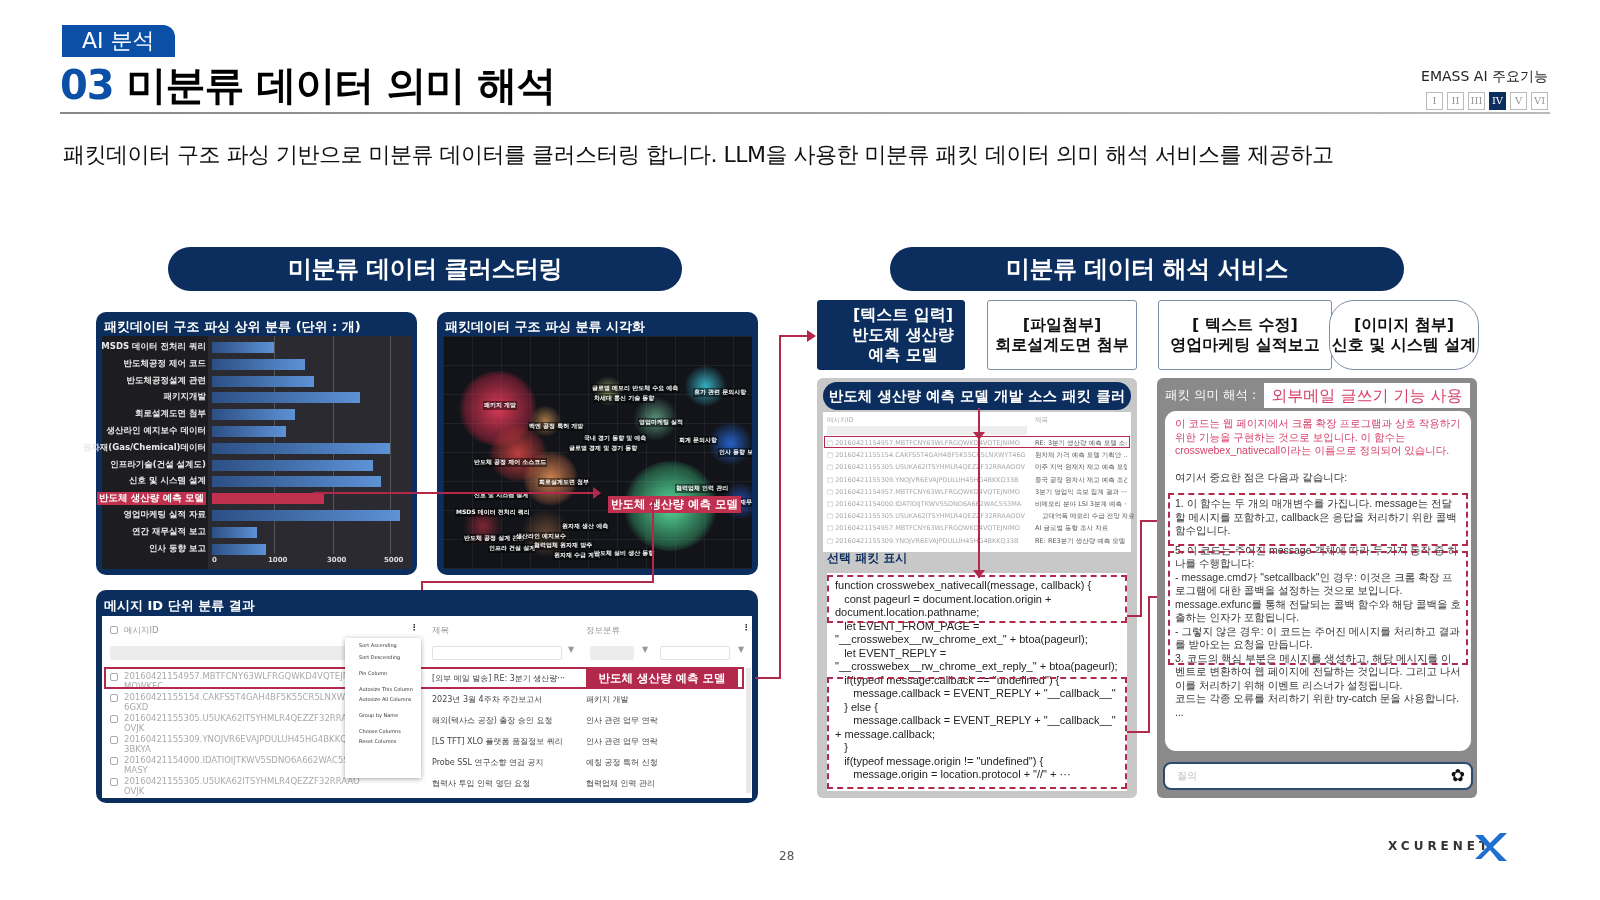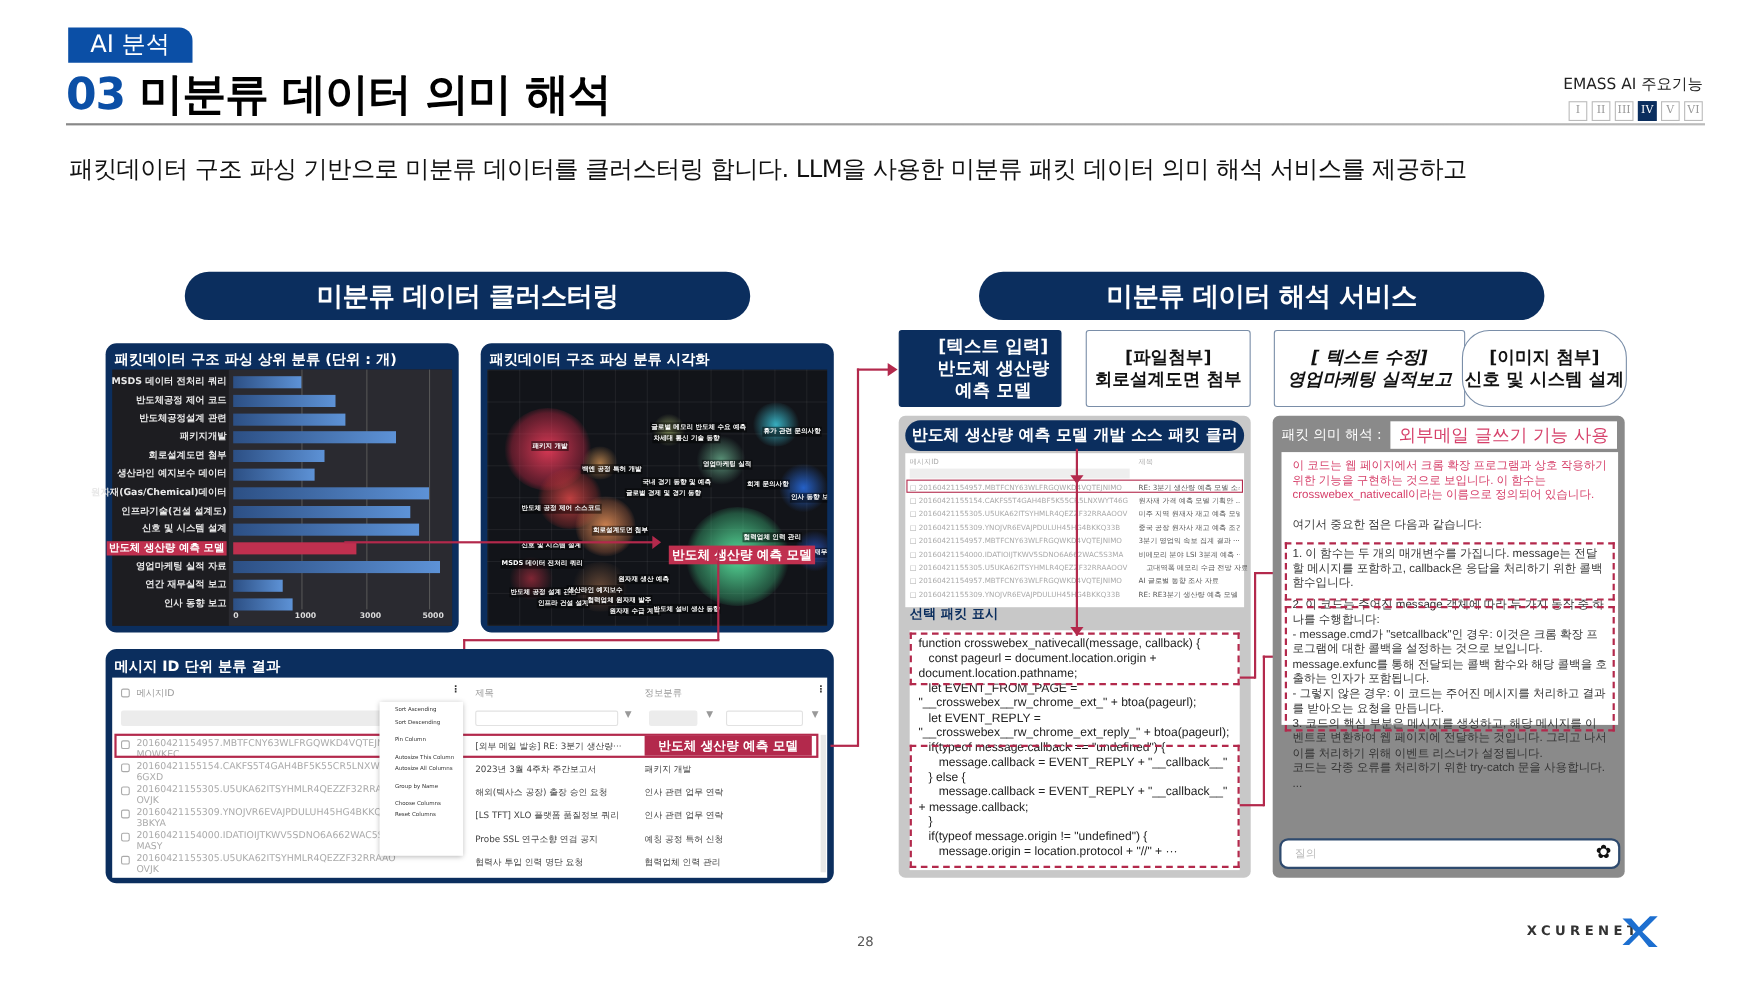--- a/index.html
+++ b/index.html
@@ -249,21 +249,21 @@
 
 <div class="abs tab-box active" style="left:817px;top:300px;width:148px;height:70px;padding-left:24px;">
   <div>[텍스트 입력]</div>
   <div>반도체 생산량</div>
   <div>예측 모델</div>
 </div>
 <div class="abs tab-box" style="left:987px;top:300px;width:150px;height:70px;">
   <div>[파일첨부]</div>
   <div>회로설계도면 첨부</div>
 </div>
-<div class="abs tab-box" style="left:1158px;top:300px;width:174px;height:70px;font-style:italic;">
+<div class="abs tab-box" style="left:1158px;top:300px;width:174px;height:70px;">
   <div>[ 텍스트 수정]</div>
   <div>영업마케팅 실적보고</div>
 </div>
 <div class="abs tab-box" style="left:1329px;top:300px;width:150px;height:70px;border-radius:25px;">
   <div>[이미지 첨부]</div>
   <div>신호 및 시스템 설계</div>
 </div>
 
 <div class="abs grey-panel" style="left:817px;top:378px;width:320px;height:420px;">
   <div class="abs" style="left:6px;top:4px;width:308px;height:28px;background:#0b2e5e;border-radius:14px;color:#fff;font-size:14.5px;font-weight:bold;line-height:28px;text-align:center;">반도체 생산량 예측 모델 개발 소스 패킷 클러스터</div>
@@ -342,25 +342,25 @@
 <div class="arrow-line" style="left:1140px;top:520px;width:25px;height:2px;"></div>
 <div class="abs" style="left:1163px;top:515px;width:0;height:0;border-top:6px solid transparent;border-bottom:6px solid transparent;border-left:8px solid #b3294c;"></div>
 <div class="arrow-line" style="left:1127px;top:731px;width:22px;height:2px;"></div>
 <div class="arrow-line" style="left:1148px;top:596px;width:2px;height:137px;"></div>
 <div class="arrow-line" style="left:1148px;top:596px;width:18px;height:2px;"></div>
 <div class="abs" style="left:1164px;top:591px;width:0;height:0;border-top:6px solid transparent;border-bottom:6px solid transparent;border-left:8px solid #b3294c;"></div>
 
 <div class="abs grey-dark" style="left:1157px;top:378px;width:320px;height:420px;">
   <div class="abs" style="left:8px;top:9px;color:#fff;font-size:12.5px;">패킷 의미 해석  :</div>
   <div class="abs" style="left:107px;top:5px;width:206px;height:25px;background:#fff;color:#d6406a;font-size:16px;line-height:25px;text-align:center;">외부메일 글쓰기 기능 사용</div>
-  <div class="abs" style="left:8px;top:33px;width:306px;height:248px;background:#fff;padding:6px 10px;">
+  <div class="abs" style="left:8px;top:33px;width:306px;height:340px;background:#fff;padding:6px 10px;border-radius:11px;">
     <div class="ai-text pink">이 코드는 웹 페이지에서 크롬 확장 프로그램과 상호 작용하기 위한 기능을 구현하는 것으로 보입니다. 이 함수는 crosswebex_nativecall이라는 이름으로 정의되어 있습니다.</div>
     <div class="ai-text" style="margin-top:13px;">여기서 중요한 점은 다음과 같습니다:</div>
     <div class="ai-text" style="margin-top:13px;">1. 이 함수는 두 개의 매개변수를 가집니다. message는 전달할 메시지를 포함하고, callback은 응답을 처리하기 위한 콜백 함수입니다.</div>
-    <div class="ai-text" style="margin-top:6px;white-space:pre-line;">2. 이 코드는 주어진 message 객체에 따라 두 가지 동작 중 하나를 수행합니다:
+    <div class="ai-text" style="margin-top:6px;white-space:pre-line;">5. 이 코드는 주어진 message 객체에 따라 두 가지 동작 중 하나를 수행합니다:
  - message.cmd가 "setcallback"인 경우: 이것은 크롬 확장 프로그램에 대한 콜백을 설정하는 것으로 보입니다. message.exfunc를 통해 전달되는 콜백 함수와 해당 콜백을 호출하는 인자가 포함됩니다.
  - 그렇지 않은 경우: 이 코드는 주어진 메시지를 처리하고 결과를 받아오는 요청을 만듭니다.</div>
     <div class="ai-text" style="white-space:pre-line;">3. 코드의 핵심 부분은 메시지를 생성하고, 해당 메시지를 이벤트로 변환하여 웹 페이지에 전달하는 것입니다. 그리고 나서 이를 처리하기 위해 이벤트 리스너가 설정됩니다.
 코드는 각종 오류를 처리하기 위한 try-catch 문을 사용합니다.
 ...</div>
   </div>
   <div class="dash" style="left:11px;top:115px;width:300px;height:53px;"></div>
   <div class="dash" style="left:11px;top:173px;width:300px;height:114px;"></div>
   <div class="abs" style="left:6px;top:384px;width:310px;height:28px;background:#fff;border:2px solid #2e4a6e;border-radius:8px;">
     <span class="abs" style="left:12px;top:5px;font-size:10px;color:#bbb;">질의</span>

